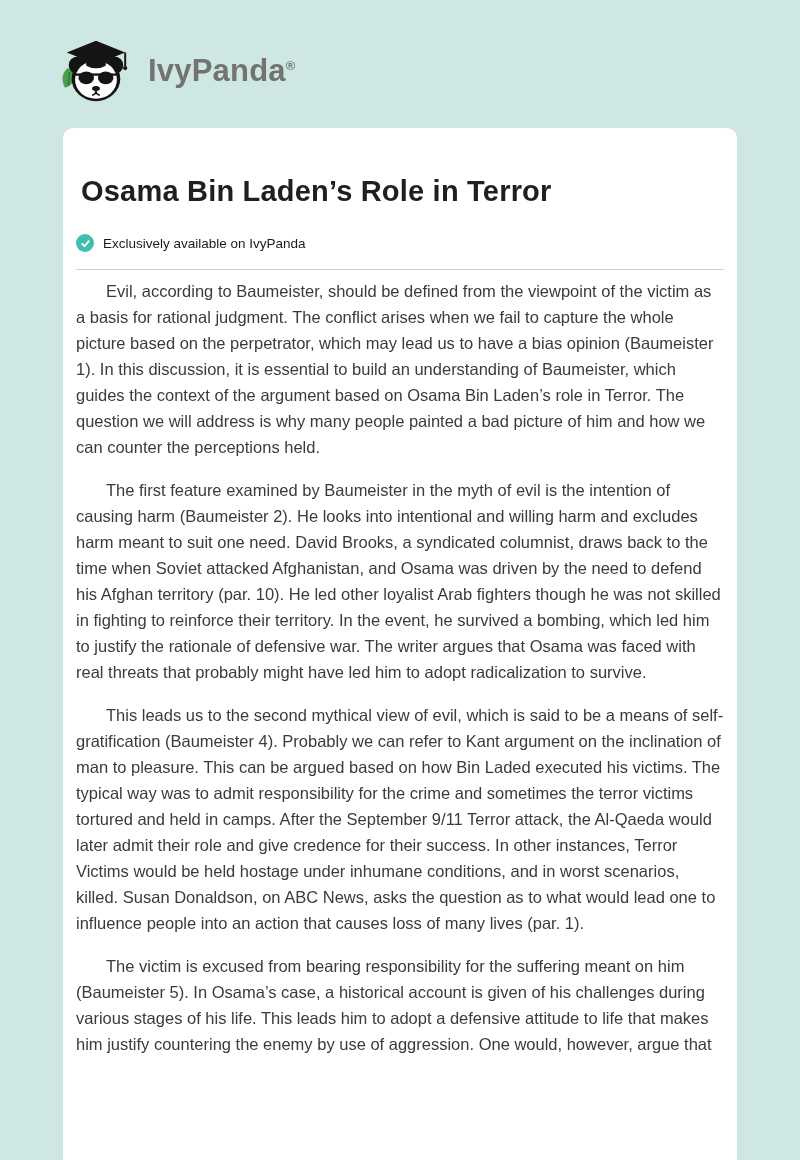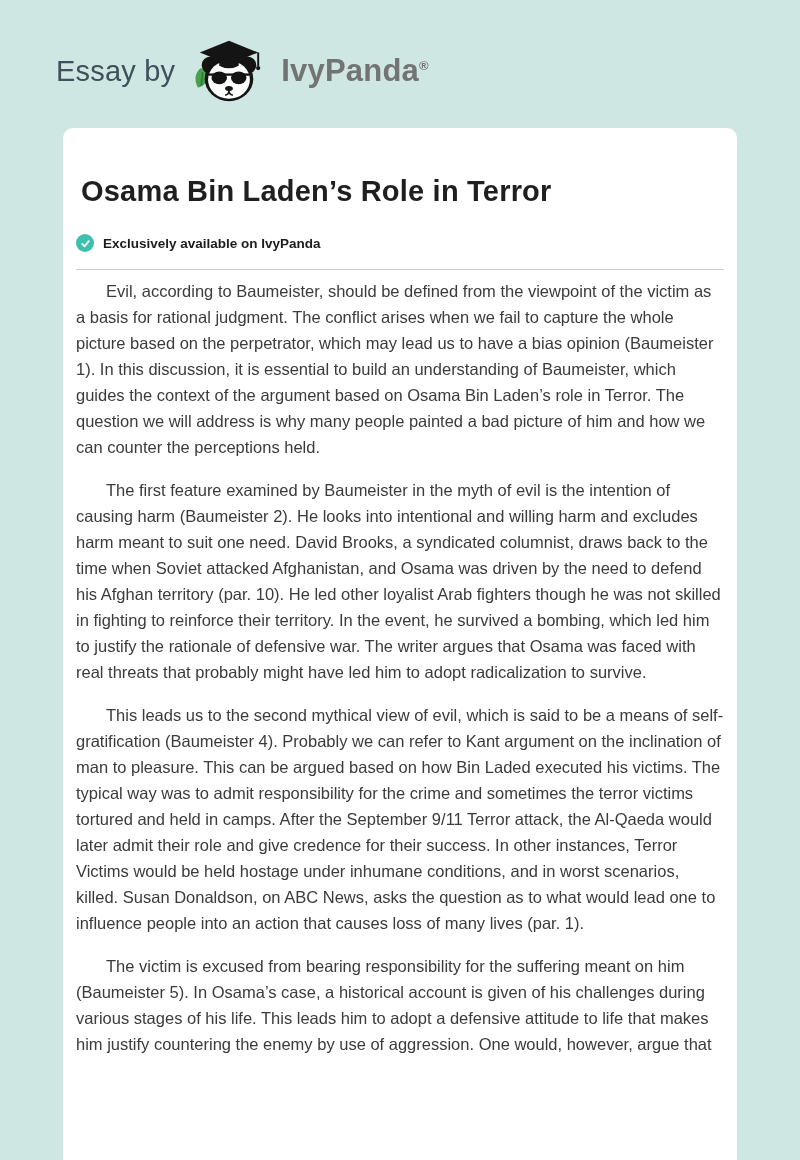--- a/index.html
+++ b/index.html
@@ -74,21 +74,21 @@
     height: 18px;
     border-radius: 50%;
     background: #3fbfae;
     display: inline-flex;
     align-items: center;
     justify-content: center;
     flex: 0 0 auto;
   }
   .badge-text {
     font-size: 13.5px;
-    font-weight: bold;
+    font-weight: normal;
     color: #1c1c1c;
   }
   .divider {
     border: none;
     border-top: 1px solid #cfcfcf;
     margin: 17px 0 8px 0;
   }
   .essay p {
     font-size: 16.5px;
     line-height: 26px;
@@ -97,21 +97,20 @@
     text-indent: 30px;
   }
   .essay p:first-child {
     margin-top: 4px;
   }
 </style>
 </head>
 <body>
 
 <header class="site-header">
-  <span class="essay-by">Essay by</span>
 
   <span class="logo-icon">
     <svg viewBox="0 0 76 66" width="74" height="66" aria-hidden="true">
 
       <path d="M10 30 Q1 38 7 50 Q18 48 16 34 Z" fill="#4a9e4f"></path>
       <path d="M12 34 L10.5 48" stroke="#2f7a35" stroke-width="1.6" fill="none"></path>
 
       <circle cx="20" cy="27" r="9" fill="#141414"></circle>
       <circle cx="58" cy="27" r="9" fill="#141414"></circle>
 

